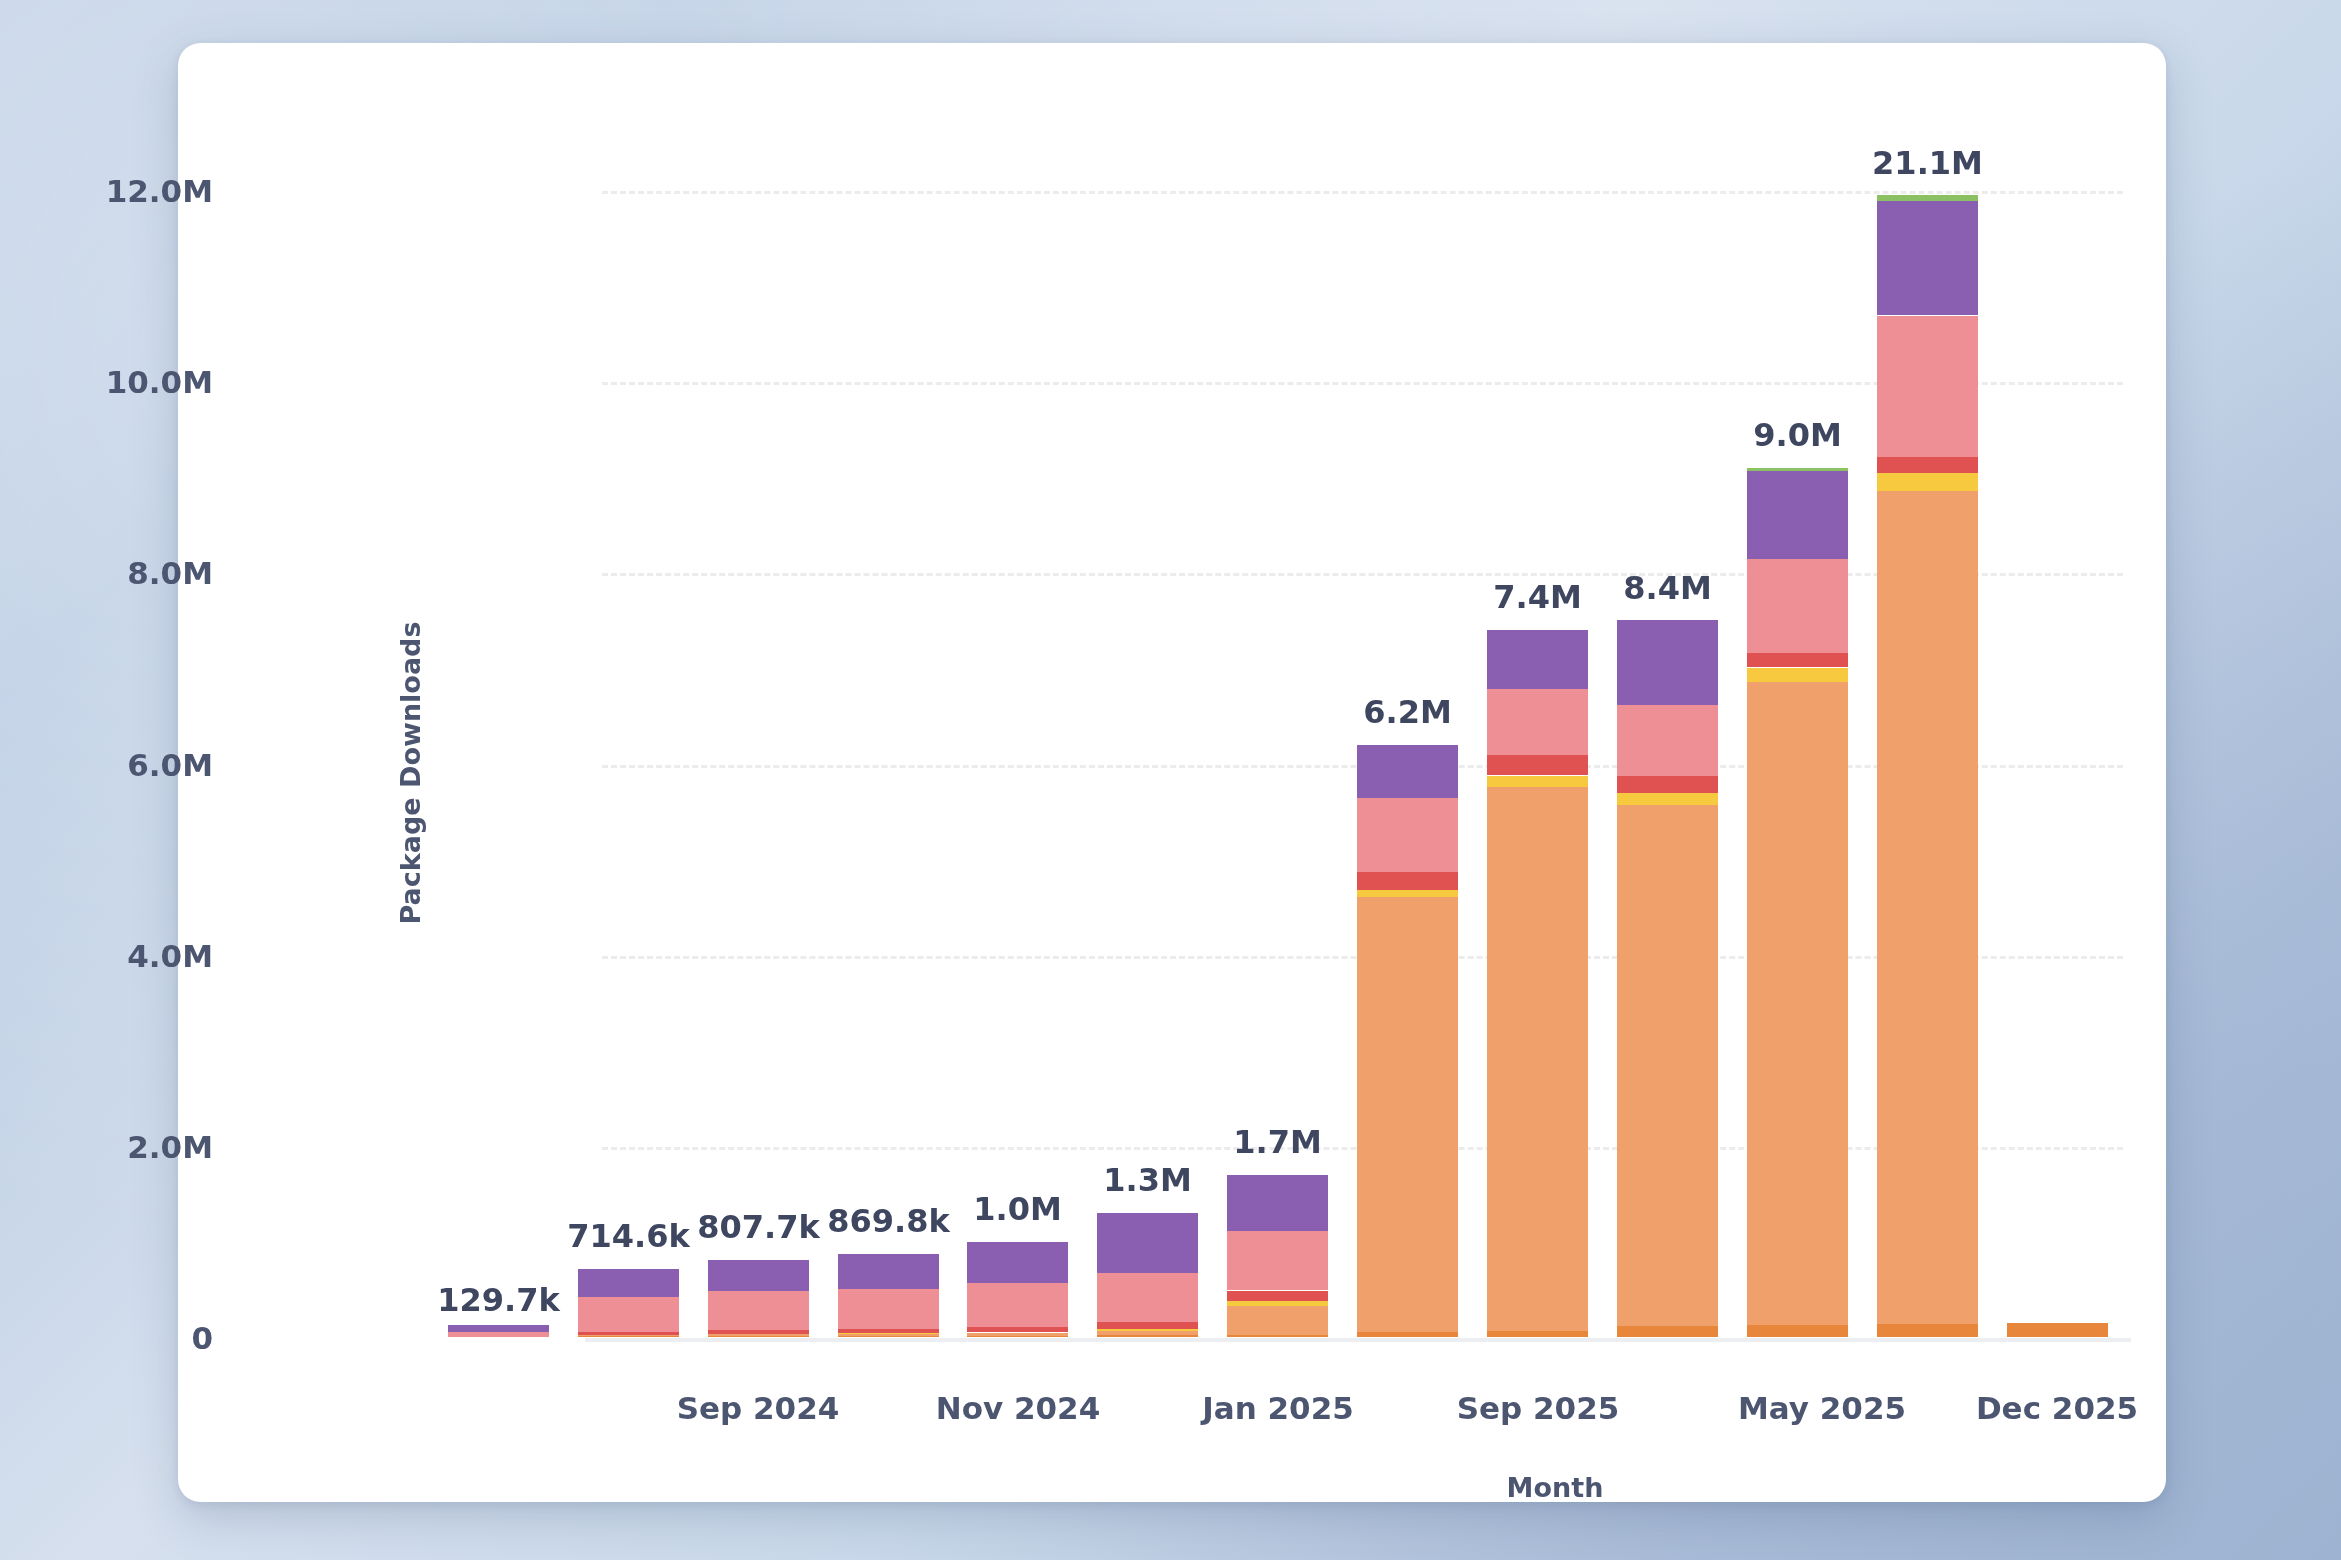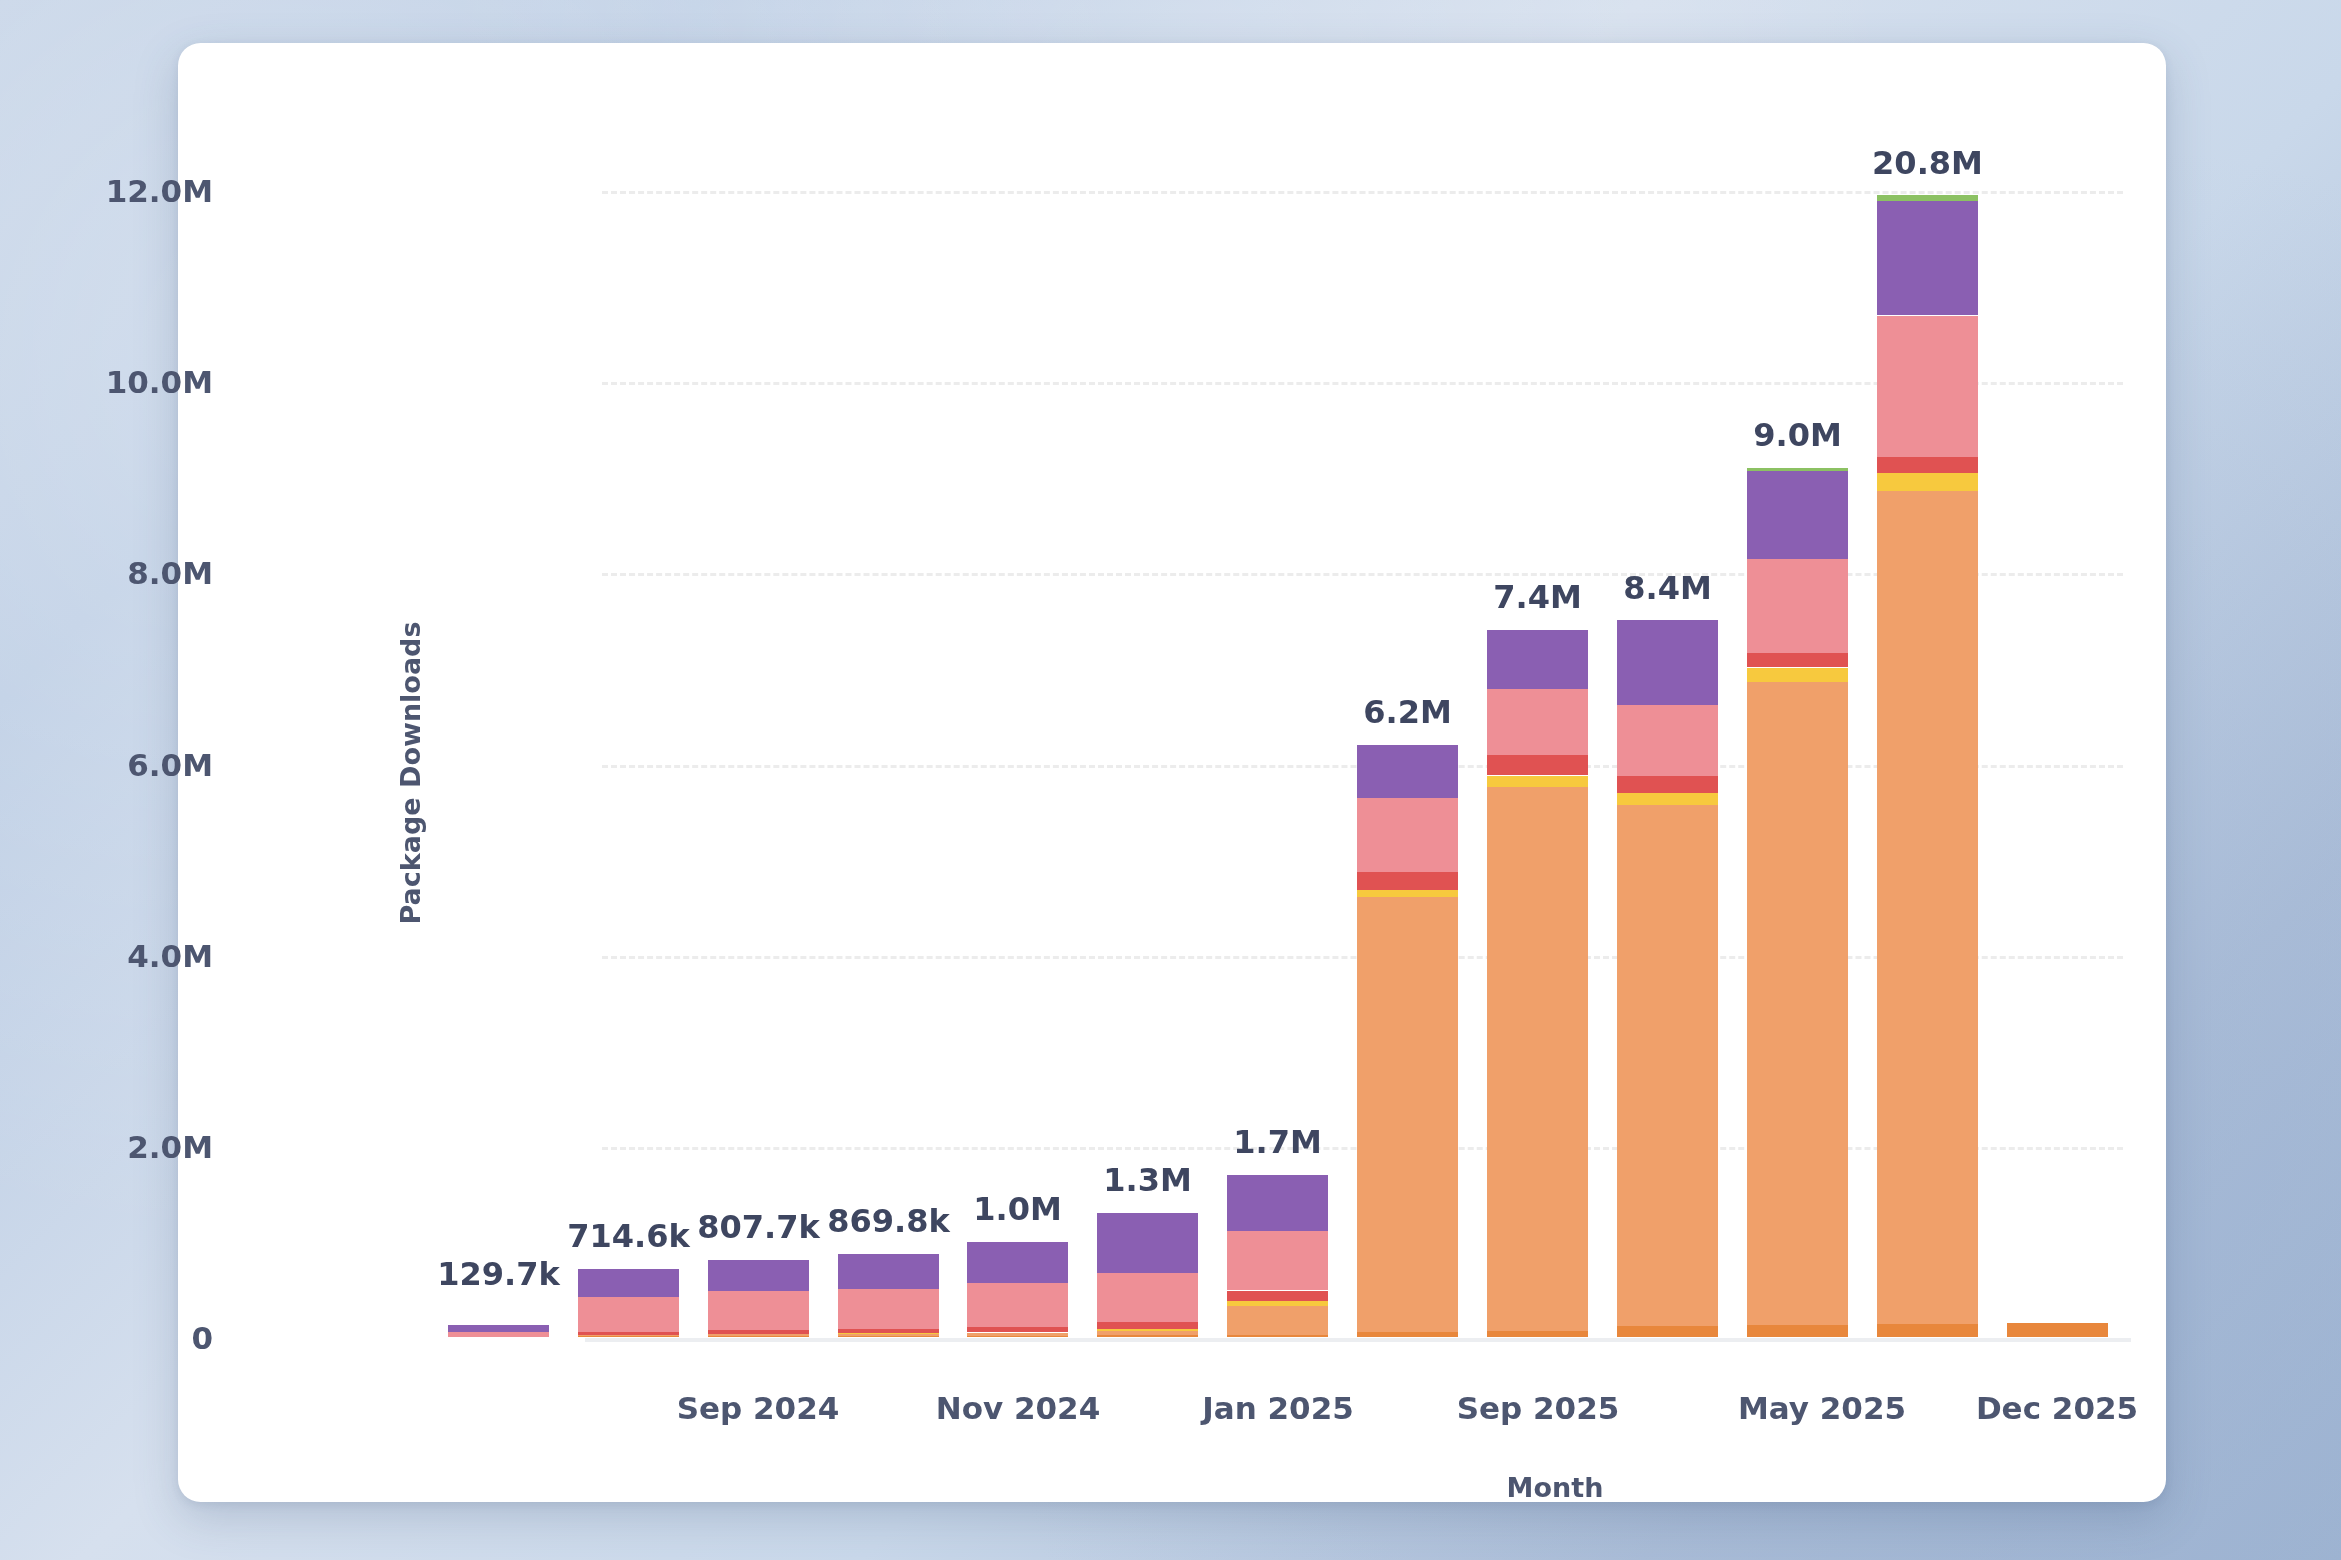--- a/index.html
+++ b/index.html
@@ -79,21 +79,21 @@
       <div class="ytick" style="top: 530px;">8.0M</div>
       <div class="gridline" style="top: 339px;"></div>
       <div class="ytick" style="top: 339px;">10.0M</div>
       <div class="gridline" style="top: 148px;"></div>
       <div class="ytick" style="top: 148px;">12.0M</div>
       <div class="axis-baseline" style="top: 1295px;"></div>
       <div class="bar-group" style="left: 270px; width: 101px; bottom: 165px;">
         <div class="seg" style="bottom: 0px; height: 1.7px; background: rgb(224, 82, 82);"></div>
         <div class="seg" style="bottom: 0.4px; height: 4.3px; background: rgb(238, 143, 150);"></div>
         <div class="seg" style="bottom: 4.7px; height: 7.6px; background: rgb(138, 95, 178);"></div>
-        <div class="bar-total-label" style="bottom: 44px;">129.7k</div>
+        <div class="bar-total-label" style="bottom: 18px;">129.7k</div>
       </div>
       <div class="bar-group" style="left: 400px; width: 101px; bottom: 165px;">
         <div class="seg" style="bottom: 0px; height: 1.7px; background: rgb(232, 135, 60);"></div>
         <div class="seg" style="bottom: 0.6px; height: 1.7px; background: rgb(240, 160, 106);"></div>
         <div class="seg" style="bottom: 1.9px; height: 1.7px; background: rgb(247, 201, 62);"></div>
         <div class="seg" style="bottom: 2.3px; height: 2.5px; background: rgb(224, 82, 82);"></div>
         <div class="seg" style="bottom: 4.8px; height: 35px; background: rgb(238, 143, 150);"></div>
         <div class="seg" style="bottom: 40px; height: 28px; background: rgb(138, 95, 178);"></div>
         <div class="bar-total-label" style="bottom: 82px;">714.6k</div>
       </div>
@@ -185,21 +185,21 @@
       </div>
       <div class="xtick" style="left: 1644px;">May 2025</div>
       <div class="bar-group" style="left: 1699px; width: 101px; bottom: 165px;">
         <div class="seg" style="bottom: 0px; height: 13px; background: rgb(232, 135, 60);"></div>
         <div class="seg" style="bottom: 13px; height: 833px; background: rgb(240, 160, 106);"></div>
         <div class="seg" style="bottom: 846px; height: 18px; background: rgb(247, 201, 62);"></div>
         <div class="seg" style="bottom: 864px; height: 16px; background: rgb(224, 82, 82);"></div>
         <div class="seg" style="bottom: 880px; height: 141px; background: rgb(238, 143, 150);"></div>
         <div class="seg" style="bottom: 1022px; height: 114px; background: rgb(138, 95, 178);"></div>
         <div class="seg" style="bottom: 1136px; height: 5.7px; background: rgb(140, 193, 99);"></div>
-        <div class="bar-total-label" style="bottom: 1155px;">20.8M</div>
+        <div class="bar-total-label" style="bottom: 1155px;">21.1M</div>
       </div>
       <div class="bar-group" style="left: 1829px; width: 101px; bottom: 165px;">
         <div class="seg" style="bottom: 0px; height: 14.3px; background: rgb(232, 135, 60);"></div>
       </div>
       <div class="xtick" style="left: 1879px;">Dec 2025</div>
     </div>
 
   <div class="ylabel-axis">Package Downloads</div>
   <div class="xlabel-axis">Month</div>
 </div>

